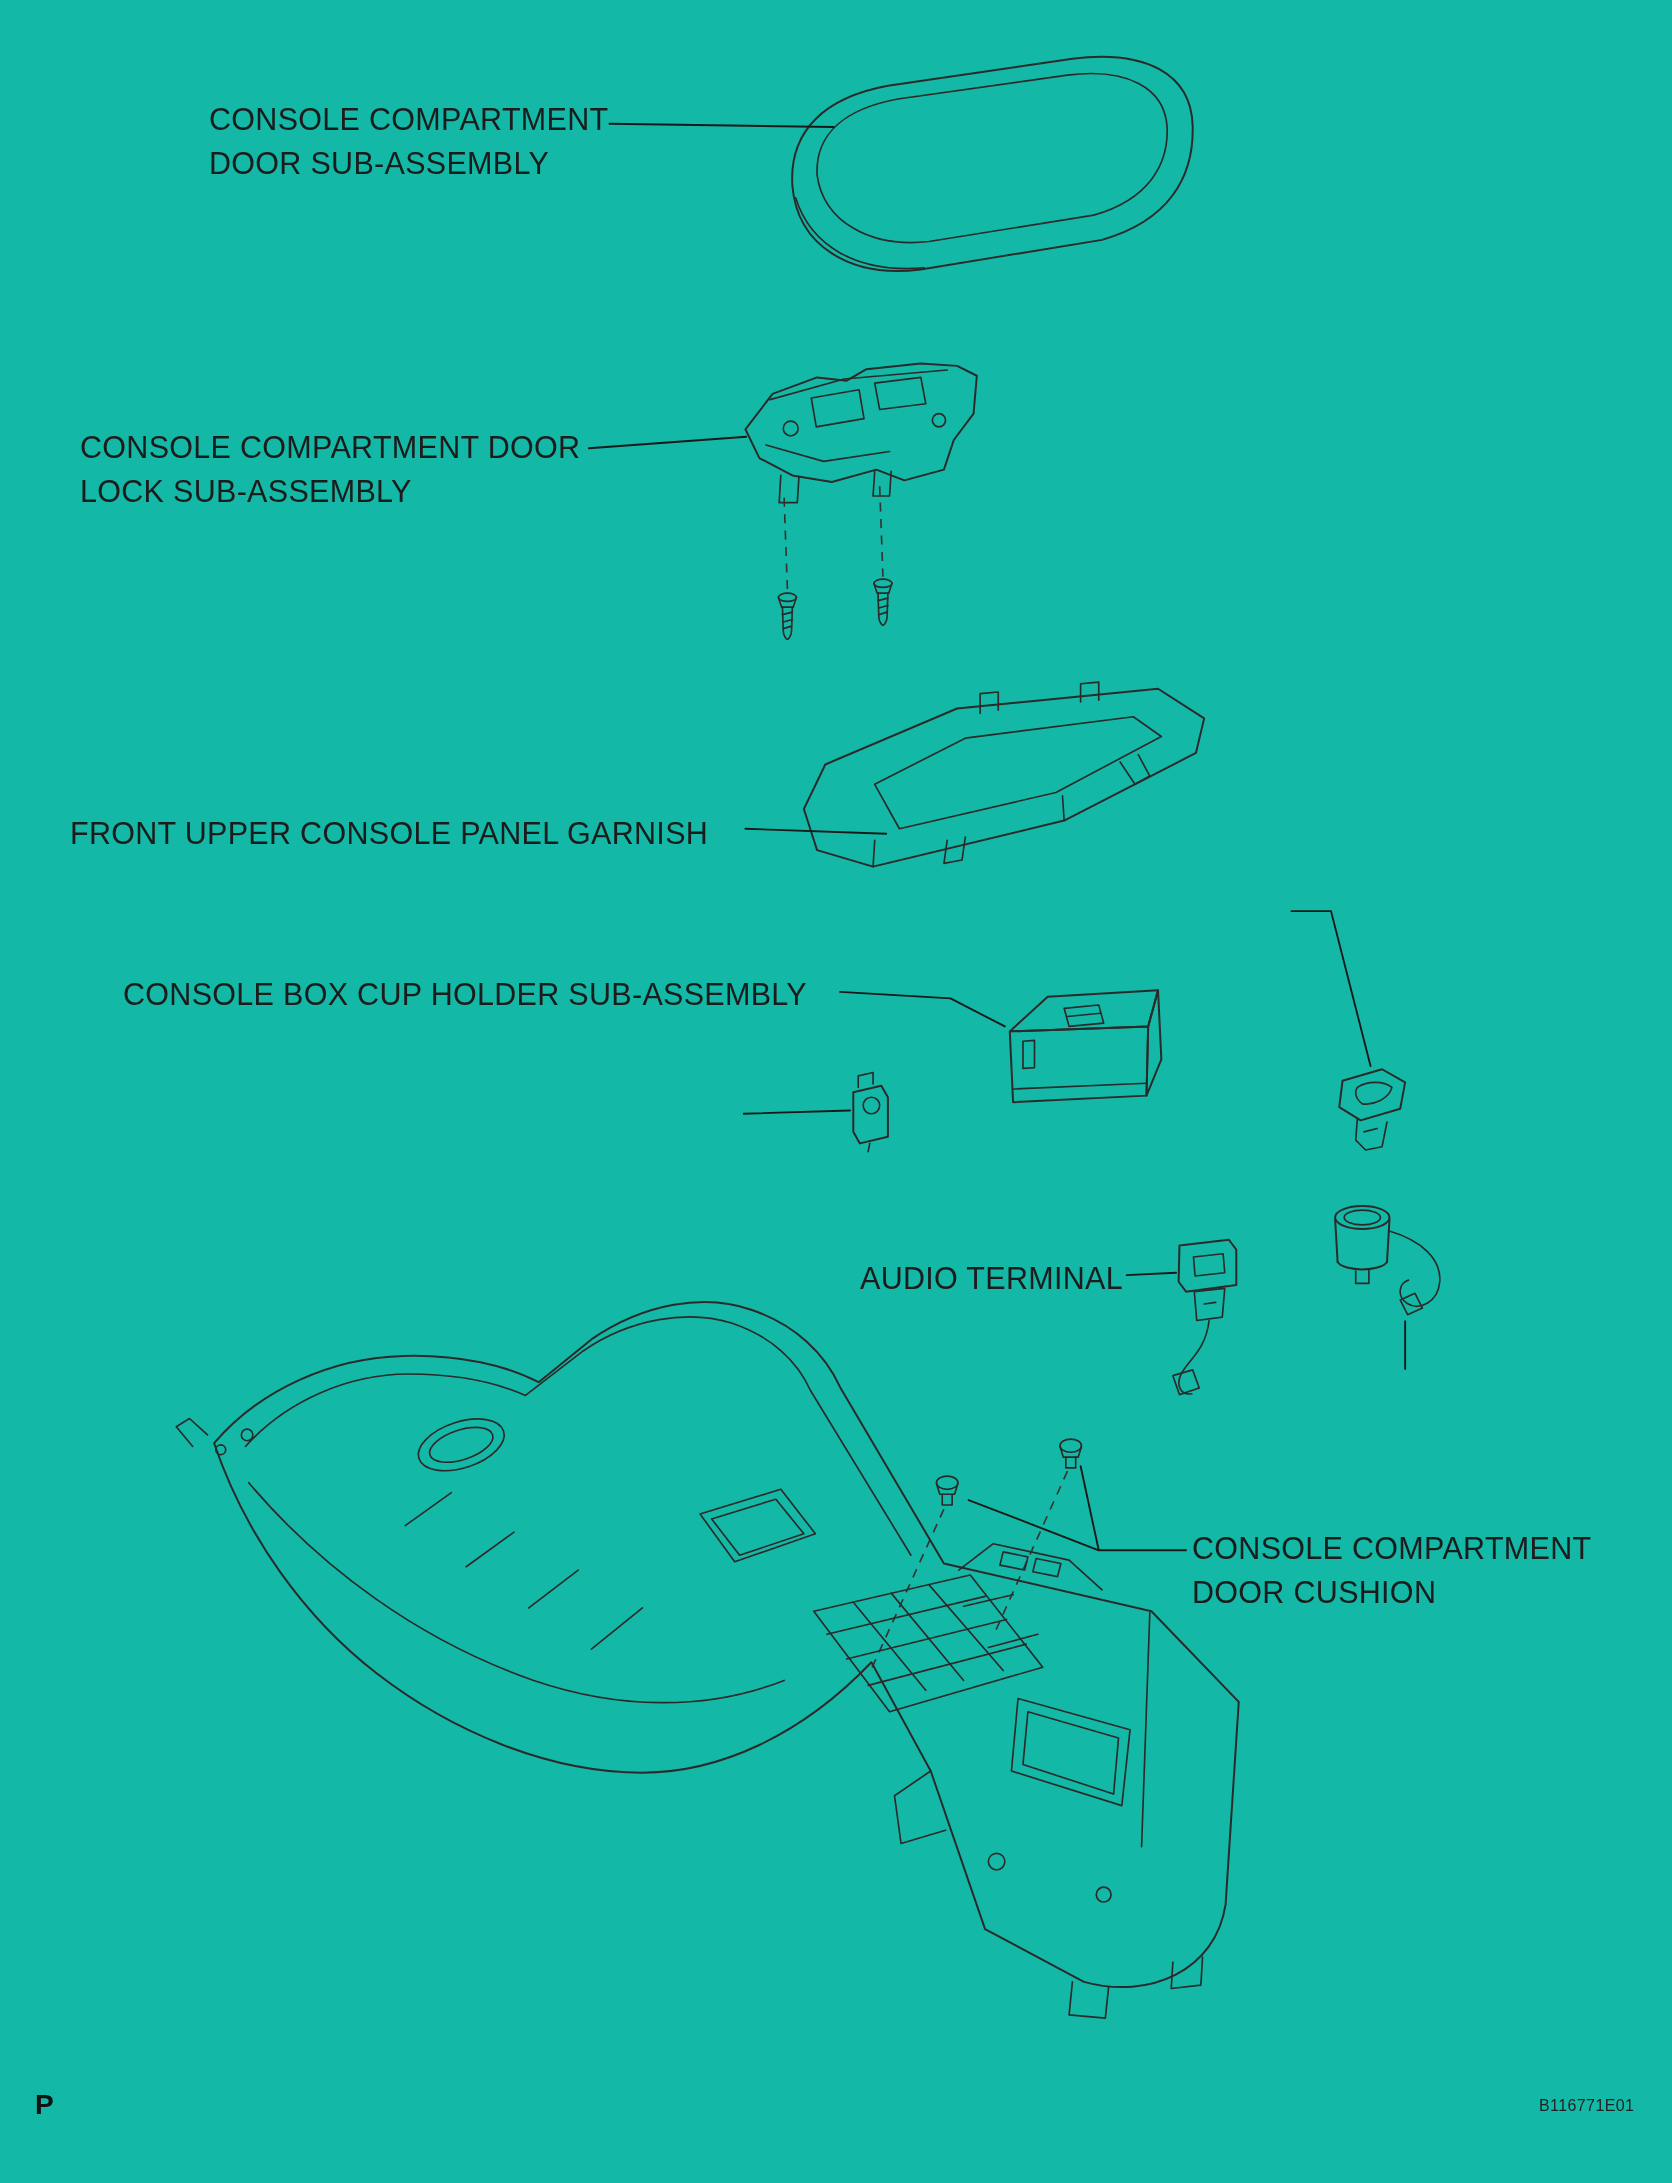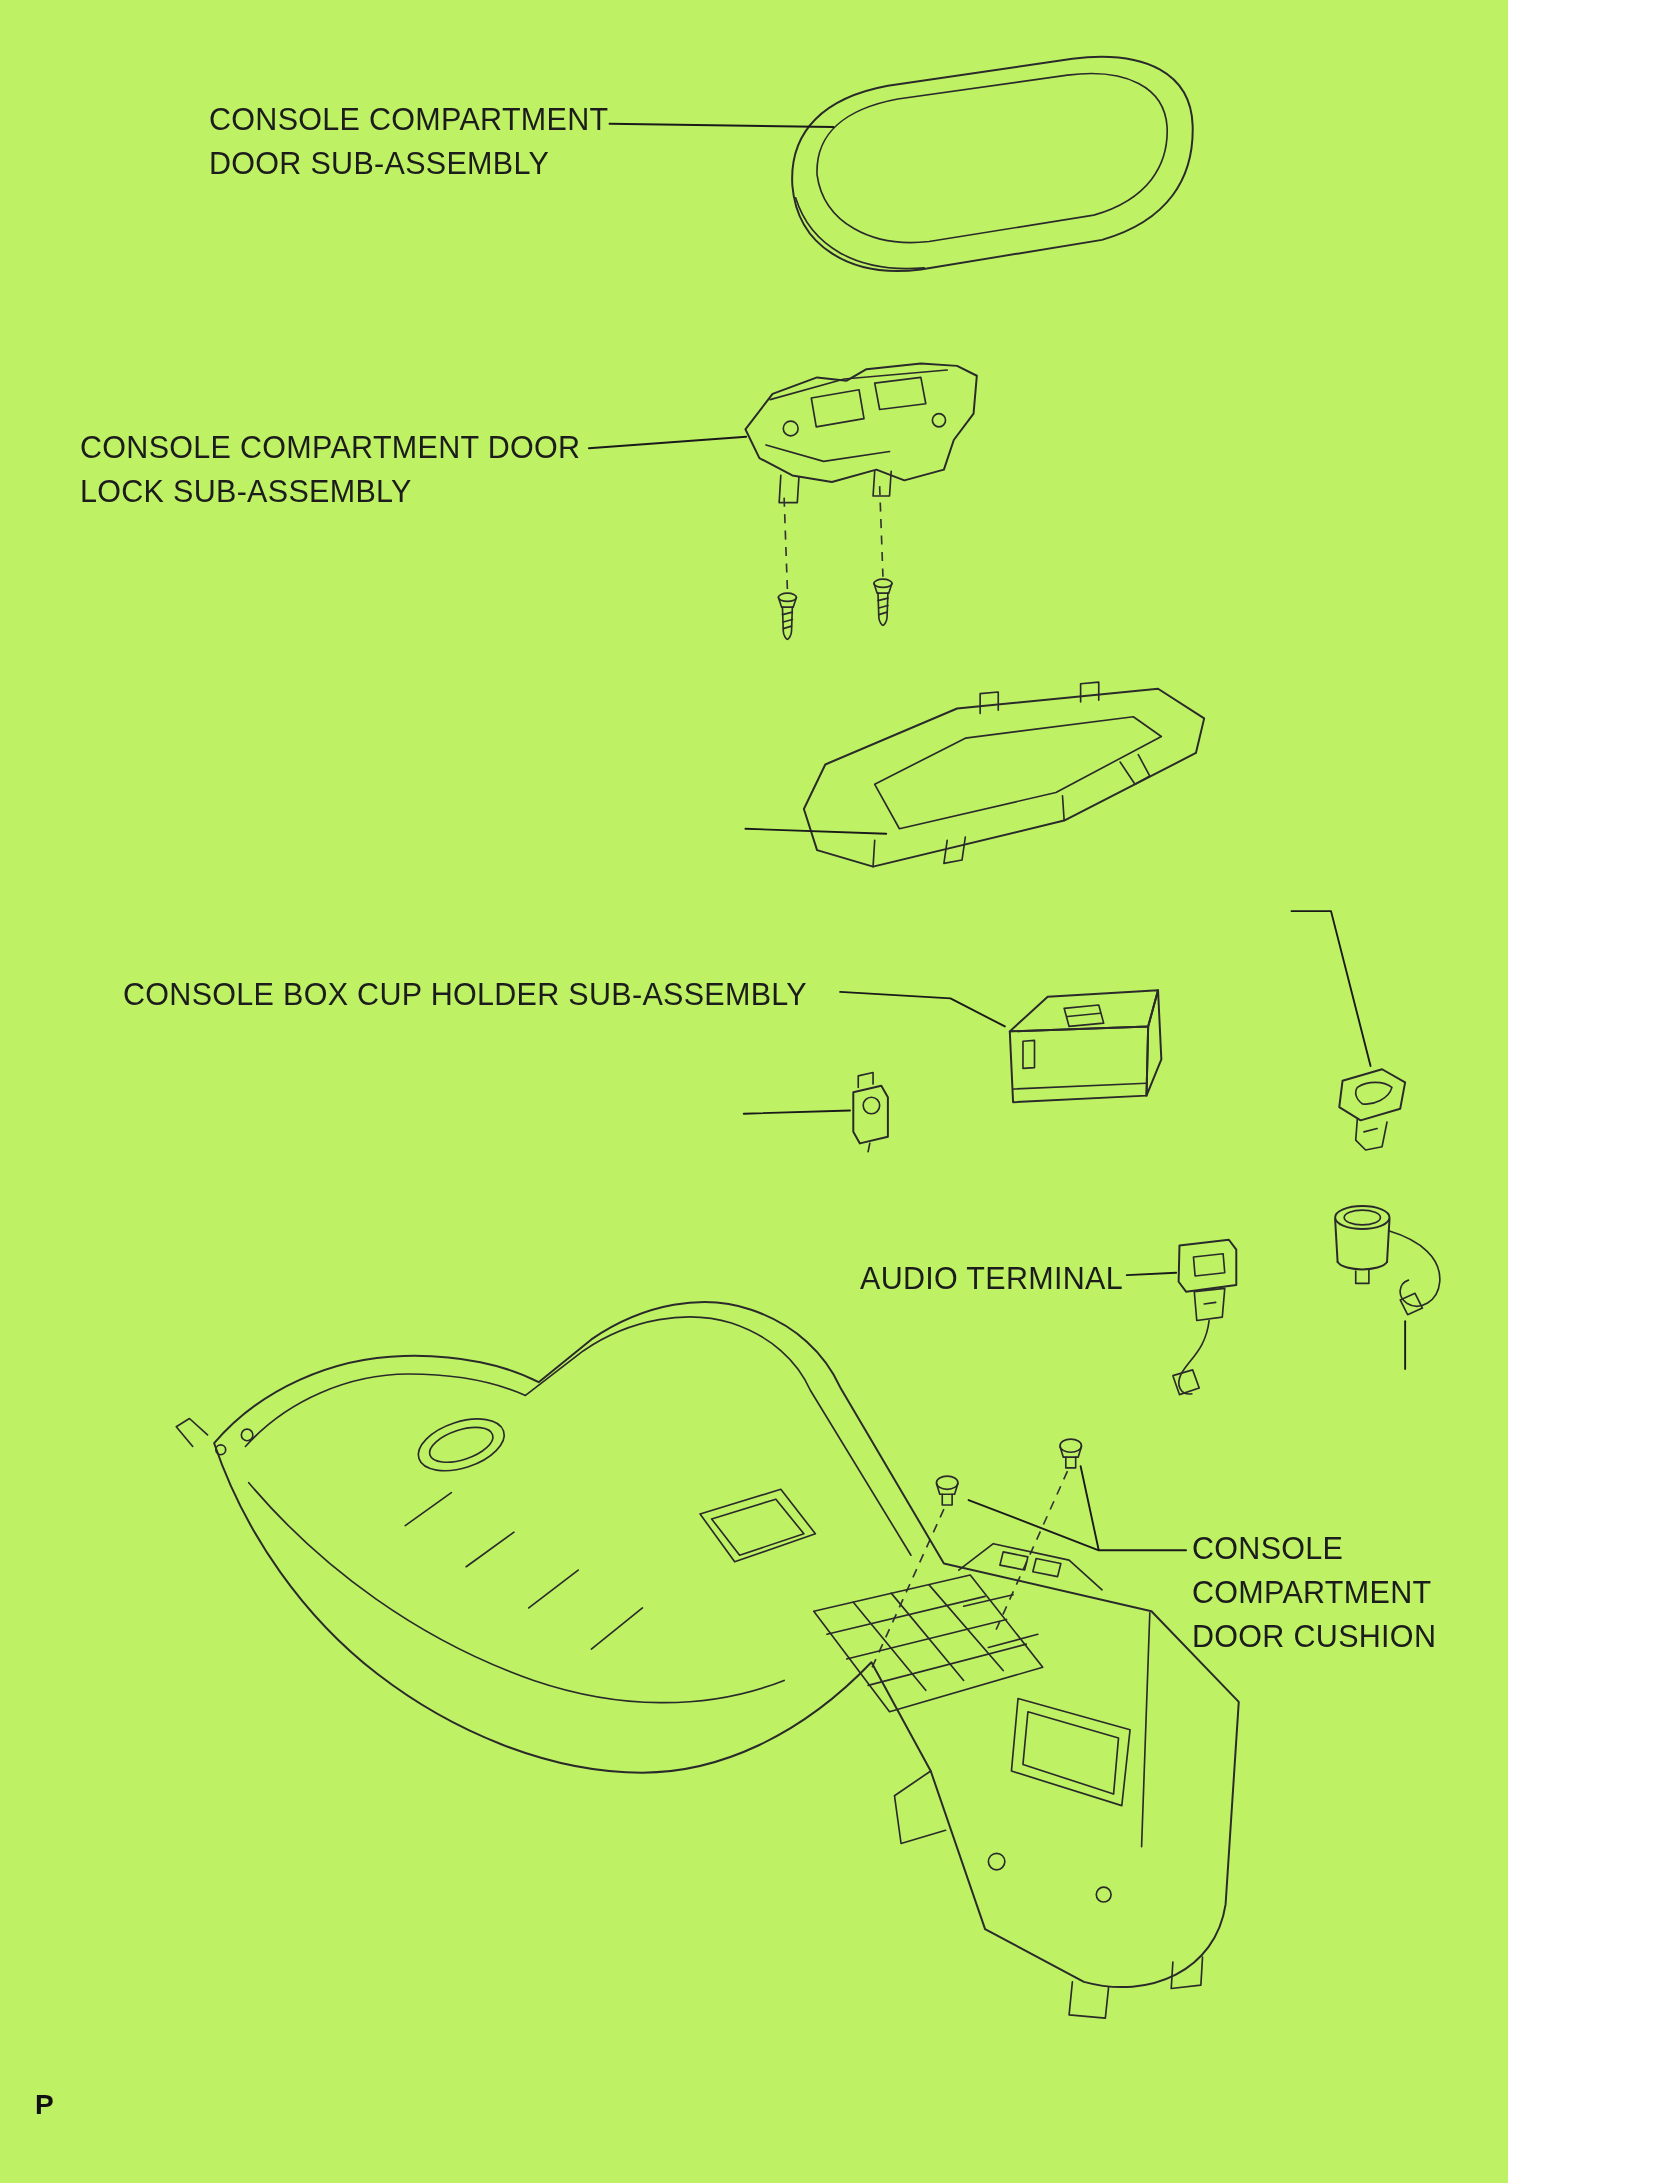--- a/index.html
+++ b/index.html
@@ -1,22 +1,22 @@
 <!DOCTYPE html>
 <html style="font-size:13px"><head>
 <meta charset="utf-8">
 <style>
   * { margin:0; padding:0; box-sizing:border-box; }
   html, body { background:#ffffff; }
   body { font-family:"Liberation Sans", sans-serif; }
   .page {
     position:relative;
-    width:1508px;
+    width:1672px;
     height:2183px;
-    background:#bef264;
+    background:#14b8a6;
     overflow:hidden;
   }
   .art {
     position:absolute;
     left:0; top:0;
     width:1672px;
     height:2183px;
   }
   .ln   { stroke:#2a2a2a; stroke-width:2.4; fill:none; stroke-linecap:round; stroke-linejoin:round; }
   .ln2  { stroke:#2a2a2a; stroke-width:2;   fill:none; stroke-linecap:round; stroke-linejoin:round; }
@@ -196,20 +196,21 @@
       <path class="ld" d="M 1440 1882 L 1334 1882 M 1334 1882 L 1312 1780 M 1334 1882 L 1176 1821"></path>
     </g>
   </svg>
 
   <div class="label" style="left:209px; top:97px;">CONSOLE COMPARTMENT
 DOOR SUB-ASSEMBLY</div>
 
   <div class="label" style="left:80px; top:425px;">CONSOLE COMPARTMENT DOOR
 LOCK SUB-ASSEMBLY</div>
 
+  <div class="label" style="left:70px; top:811px;">FRONT UPPER CONSOLE PANEL GARNISH</div>
 
 
   <div class="label" style="left:123px; top:972px;">CONSOLE BOX CUP HOLDER SUB-ASSEMBLY</div>
 
 
   <div class="label" style="left:860px; top:1256px;">AUDIO TERMINAL</div>
 
 
   <div class="label" style="left:1192px; top:1526px;">CONSOLE COMPARTMENT
 DOOR CUSHION</div>

